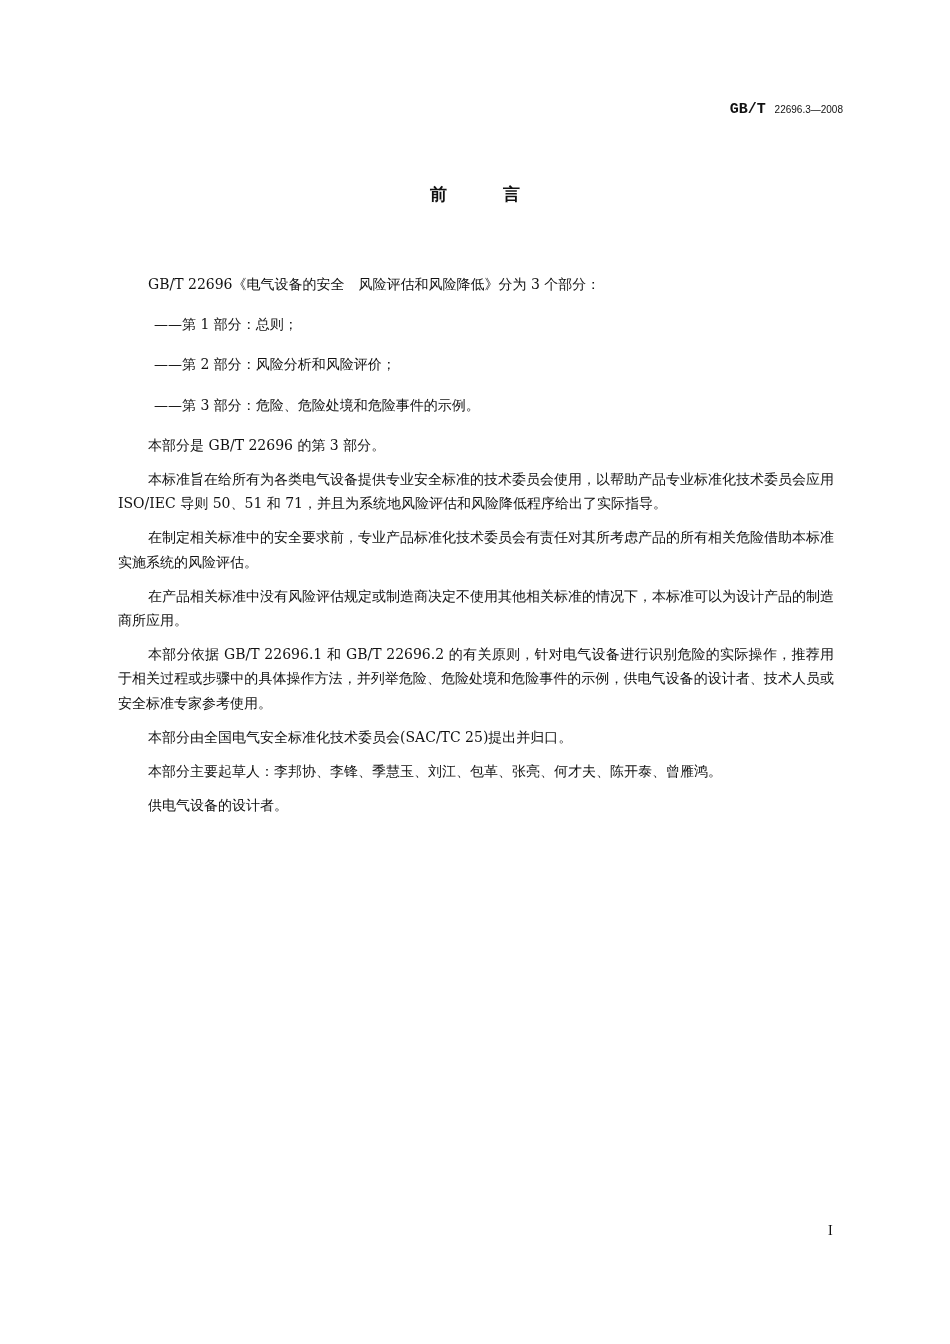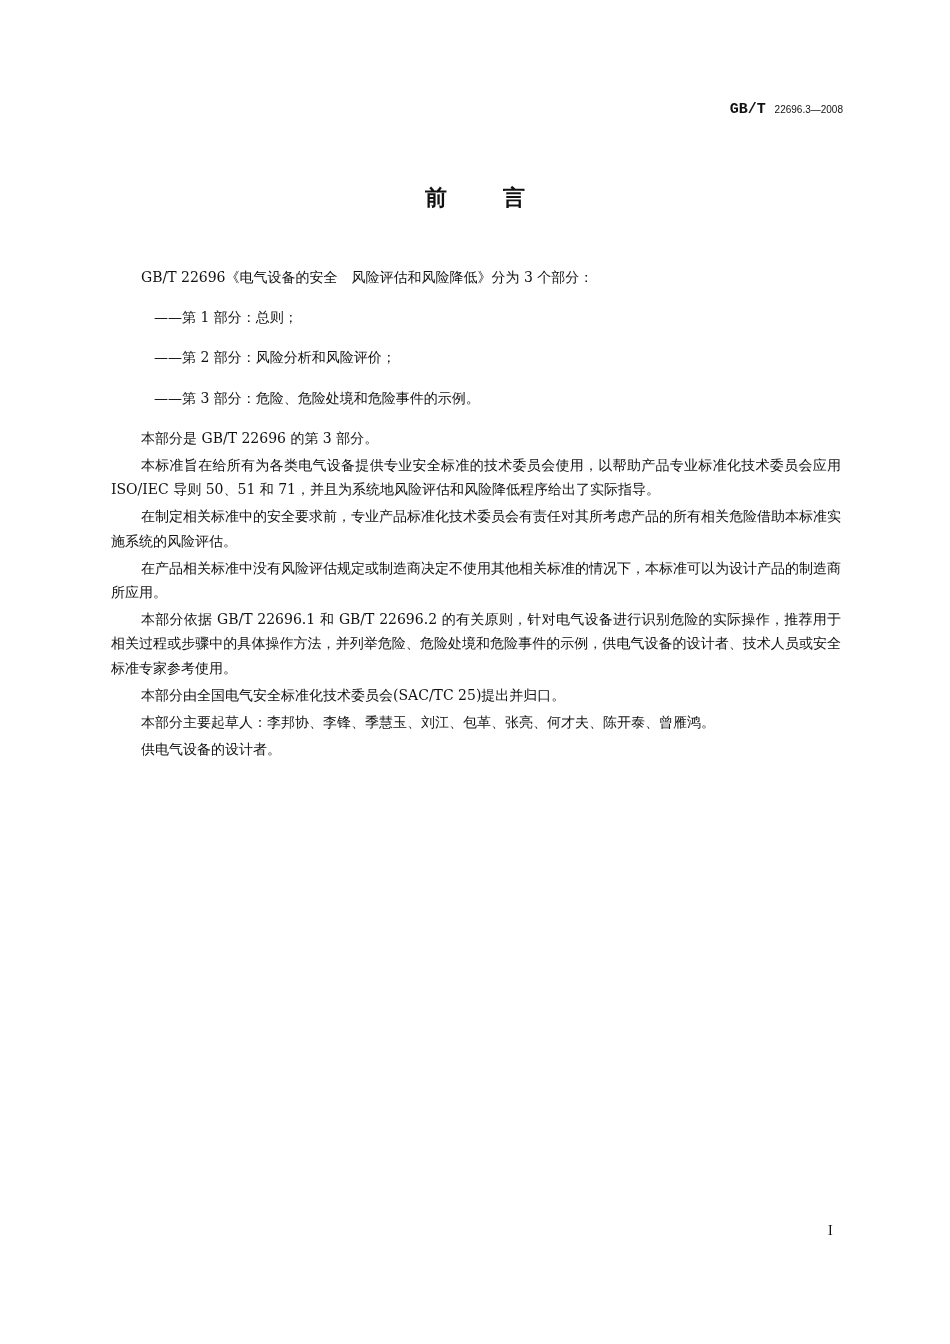--- a/index.html
+++ b/index.html
@@ -2,23 +2,23 @@
 <html><head>
 <meta charset="utf-8">
 <style>
   html, body { margin: 0; padding: 0; background: #ffffff; }
   body { width: 950px; height: 1344px; position: relative; overflow: hidden;
          font-family: "DejaVu Serif", "Liberation Serif", serif; color: #111; }
   .header-code { position: absolute; top: 100px; right: 107px; font-size: 14px; white-space: nowrap; }
   .header-code .prefix { font-weight: bold; font-family: Liberation Mono, monospace; font-size: 15px; }
   .header-code .num { font-family: "Liberation Sans", sans-serif; font-size: 10px; }
   .title { position: absolute; top: 183px; left: 0; width: 950px; text-align: center;
-           font-family: "DejaVu Sans", sans-serif; font-size: 22px; font-weight: bold; letter-spacing: 56px; padding-left: 56px; box-sizing: border-box; }
+           font-family: "DejaVu Sans", sans-serif; font-size: 17px; font-weight: bold; letter-spacing: 56px; padding-left: 56px; box-sizing: border-box; }
   .body { position: absolute; top: 262px; left: 108px; width: 736px; font-size: 14px; line-height: 24.2px; }
-  .p { text-indent: 30px; text-align: justify; margin: 3px; }
+  .p { text-indent: 30px; text-align: justify; margin: 10px; }
   .item { margin: 16px; padding-left: 30px; }
   .page-num { position: absolute; top: 1223px; left: 828px; font-family: "Liberation Serif", serif; font-size: 14px; }
 </style>
 </head>
 <body>
 
 <div class="header-code">
   <span class="prefix">GB/T</span>&nbsp;
   <span class="num">22696.3—2008</span>
 </div>

